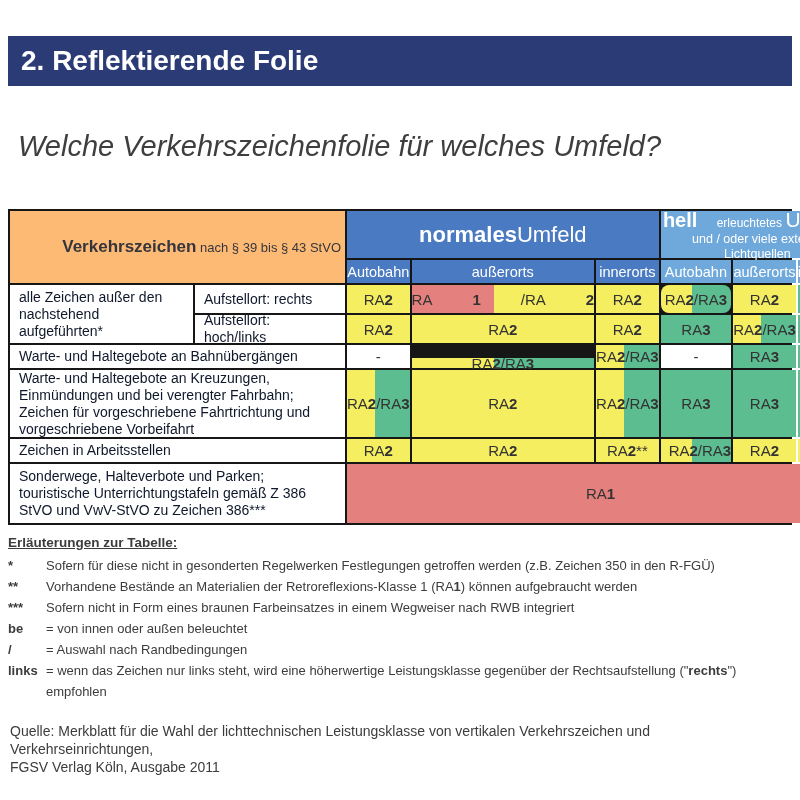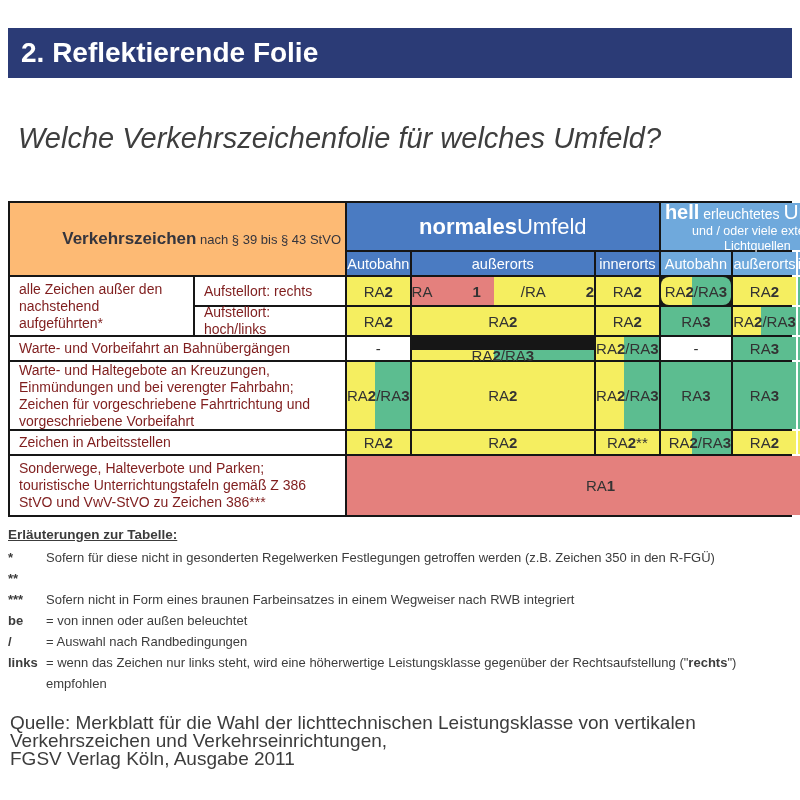--- a/index.html
+++ b/index.html
@@ -3,64 +3,64 @@
 <meta charset="utf-8">
 <style>
   html,body { margin:0; padding:0; }
   body {
     width:800px; height:800px; background:#ffffff;
     font-family:"Liberation Sans", sans-serif;
     color:#3c3c3c;
     overflow:hidden;
   }
   .topbar {
-    margin:28px 8px 0 8px; height:50px;
+    margin:36px 8px 0 8px; height:50px;
     background:#2B3B76; color:#ffffff;
     display:flex; align-items:center;
     font-size:28px; font-weight:bold; padding-left:13px; box-sizing:border-box;
   }
   .page-title {
     margin:44px 0 0 18px;
     font-size:29px; color:#3e3e3e;font-style:italic;
   }
   
   .tbl {
     margin:46px 8px 0 8px;
     display:grid;
     grid-template-columns:183px 150px repeat(6, 1fr);
     grid-template-rows:47px 23px 28px 28px 23px 67px 23px 59px;
     gap:2px;
     background:#161616;
     border:2px solid #161616;
   }
   .cell { background:#ffffff; display:flex; align-items:center; box-sizing:border-box; }
-  .label-cell { padding:2px 9px; font-size:14px; line-height:17px; color:#7f1d1d; }
+  .label-cell { padding:2px 9px; font-size:14px; line-height:17px; color:#0f172a; }
   .vcell { justify-content:center; font-size:15px; color:#333333; }
   .corner {
     background:#fdba74; justify-content:flex-end; text-align:center; padding:4px;
   }
   .corner .t1 { font-weight:bold; font-size:17px; color:#35353d; }
   .corner .t2 { font-size:13px; color:#35353d; }
   .ghead-n { background:#4A7BC2; color:#ffffff; justify-content:center; }
   .ghead-n .t1 { font-weight:bold; font-size:22px; }
   .ghead-n .t2 { font-size:22px; }
   .ghead-h { background:#6FA9DC; color:#ffffff; flex-direction:column; justify-content:center; text-align:center; line-height:1.15; }
   .ghead-h .t1 { font-weight:bold; font-size:20px; }
-  .ghead-h .t2 { font-size:14px; }
+  .ghead-h .t2 { font-size:12px;padding-left:16px; }
   .ghead-h .t3 { font-size:21px; }
   .ghead-h .sub { font-size:12.5px; }
   .subh { color:#ffffff; justify-content:center; font-size:14.5px; }
   .subh.n { background:#4A7BC2; }
   .subh.h { background:#6FA9DC; }
   
   .fnotes { margin:10px 8px 0 8px; font-size:13px; color:#3c3c3c; }
   .fn-head { font-weight:bold; text-decoration:underline; font-size:13.5px; margin-bottom:5px; }
   .fn-item { display:flex; line-height:21px; }
   .fn-marker { width:38px; flex:none; font-weight:bold; }
-  .source { margin:20px 8px 0 10px; font-size:19px; line-height:18px; color:#3c3c3c; }
+  .source { margin:20px 8px 0 10px; font-size:14px; line-height:18px; color:#3c3c3c; }
 </style>
 </head>
 <body>
 
 <div class="topbar">
   <span>2. Reflektierende Folie</span>
 </div>
 
 <div class="page-title">Welche Verkehrszeichenfolie für welches Umfeld?</div>
 
@@ -97,21 +97,21 @@
   <div class="cell vcell" style="grid-area: 3 / 7 / 4 / 8; background: rgb(245, 238, 96);">RA<b>2</b></div>
   <div class="cell vcell" style="grid-area: 3 / 8 / 4 / 9; background: rgb(92, 189, 144);">RA<b>3</b>/be</div>
 
   <div class="cell vcell" style="grid-area: 4 / 3 / 5 / 4; background: rgb(245, 238, 96);">RA<b>2</b></div>
   <div class="cell vcell" style="grid-area: 4 / 4 / 5 / 5; background: rgb(245, 238, 96);">RA<b>2</b></div>
   <div class="cell vcell" style="grid-area: 4 / 5 / 5 / 6; background: rgb(245, 238, 96);">RA<b>2</b></div>
   <div class="cell vcell" style="grid-area: 4 / 6 / 5 / 7; background: rgb(92, 189, 144);">RA<b>3</b></div>
   <div class="cell vcell" style="grid-area: 4 / 7 / 5 / 8; background: linear-gradient(90deg, rgb(245, 238, 96) 0%, rgb(245, 238, 96) 45%, rgb(92, 189, 144) 45%, rgb(92, 189, 144) 100%);">RA<b>2</b>/RA<b>3</b></div>
   <div class="cell vcell" style="grid-area: 4 / 8 / 5 / 9; background: rgb(92, 189, 144);">RA<b>3</b>/be</div>
 
-  <div class="cell label-cell" style="grid-area:5/1/6/3">Warte- und Vorbeifahrt an Bahnübergängen</div>
+  <div class="cell label-cell" style="grid-area:5/1/6/3">Warte- und Haltegebote an Bahnübergängen</div>
   <div class="cell vcell" style="grid-area: 5 / 3 / 6 / 4; background: rgb(255, 255, 255);">-</div>
   <div class="cell vcell" style="grid-area: 5 / 4 / 6 / 5; background: linear-gradient(90deg, rgb(245, 238, 96) 0%, rgb(245, 238, 96) 45%, rgb(92, 189, 144) 45%, rgb(92, 189, 144) 100%); margin-top: 13px;">RA<b>2</b>/RA<b>3</b></div>
   <div class="cell vcell" style="grid-area: 5 / 5 / 6 / 6; background: linear-gradient(90deg, rgb(245, 238, 96) 0%, rgb(245, 238, 96) 45%, rgb(92, 189, 144) 45%, rgb(92, 189, 144) 100%);">RA<b>2</b>/RA<b>3</b></div>
   <div class="cell vcell" style="grid-area: 5 / 6 / 6 / 7; background: rgb(255, 255, 255);">-</div>
   <div class="cell vcell" style="grid-area: 5 / 7 / 6 / 8; background: rgb(92, 189, 144);">RA<b>3</b></div>
   <div class="cell vcell" style="grid-area: 5 / 8 / 6 / 9; background: rgb(92, 189, 144);">RA<b>3</b></div>
 
   <div class="cell label-cell" style="grid-area:6/1/7/3">Warte- und Haltegebote an Kreuzungen, Einmündungen und bei verengter Fahrbahn; Zeichen für vorgeschriebene Fahrtrichtung und vorgeschriebene Vorbeifahrt</div>
   <div class="cell vcell" style="grid-area: 6 / 3 / 7 / 4; background: linear-gradient(90deg, rgb(245, 238, 96) 0%, rgb(245, 238, 96) 45%, rgb(92, 189, 144) 45%, rgb(92, 189, 144) 100%);">RA<b>2</b>/RA<b>3</b></div>
   <div class="cell vcell" style="grid-area: 6 / 4 / 7 / 5; background: rgb(245, 238, 96);">RA<b>2</b></div>
@@ -134,20 +134,21 @@
 </div>
 
 <div class="fnotes">
   <div class="fn-head">Erläuterungen zur Tabelle:</div>
   <div class="fn-item">
     <span class="fn-marker">*</span>
     <span>Sofern für diese nicht in gesonderten Regelwerken Festlegungen getroffen werden (z.B. Zeichen 350 in den R-FGÜ)</span>
   </div>
   <div class="fn-item">
     <span class="fn-marker">**</span>
+    <span>Vorhandene Bestände an Materialien der Retroreflexions-Klasse 1 (RA<b>1</b>) können aufgebraucht werden</span>
   </div>
   <div class="fn-item">
     <span class="fn-marker">***</span>
     <span>Sofern nicht in Form eines braunen Farbeinsatzes in einem Wegweiser nach RWB integriert</span>
   </div>
   <div class="fn-item">
     <span class="fn-marker">be</span>
     <span>= von innen oder außen beleuchtet</span>
   </div>
   <div class="fn-item">

